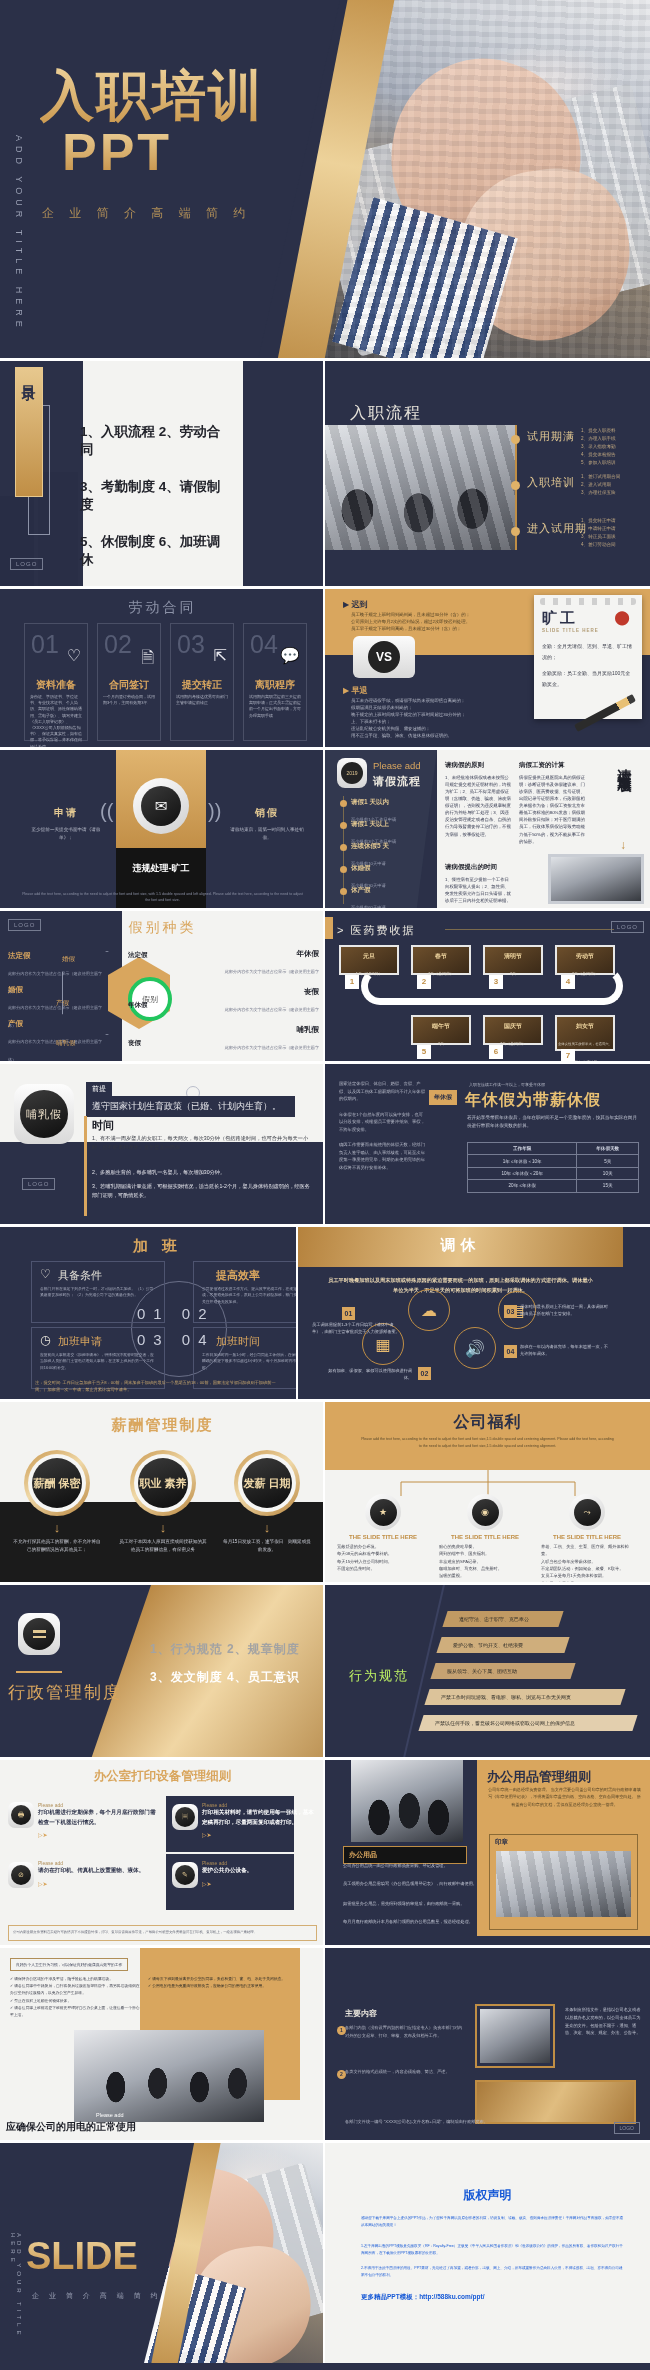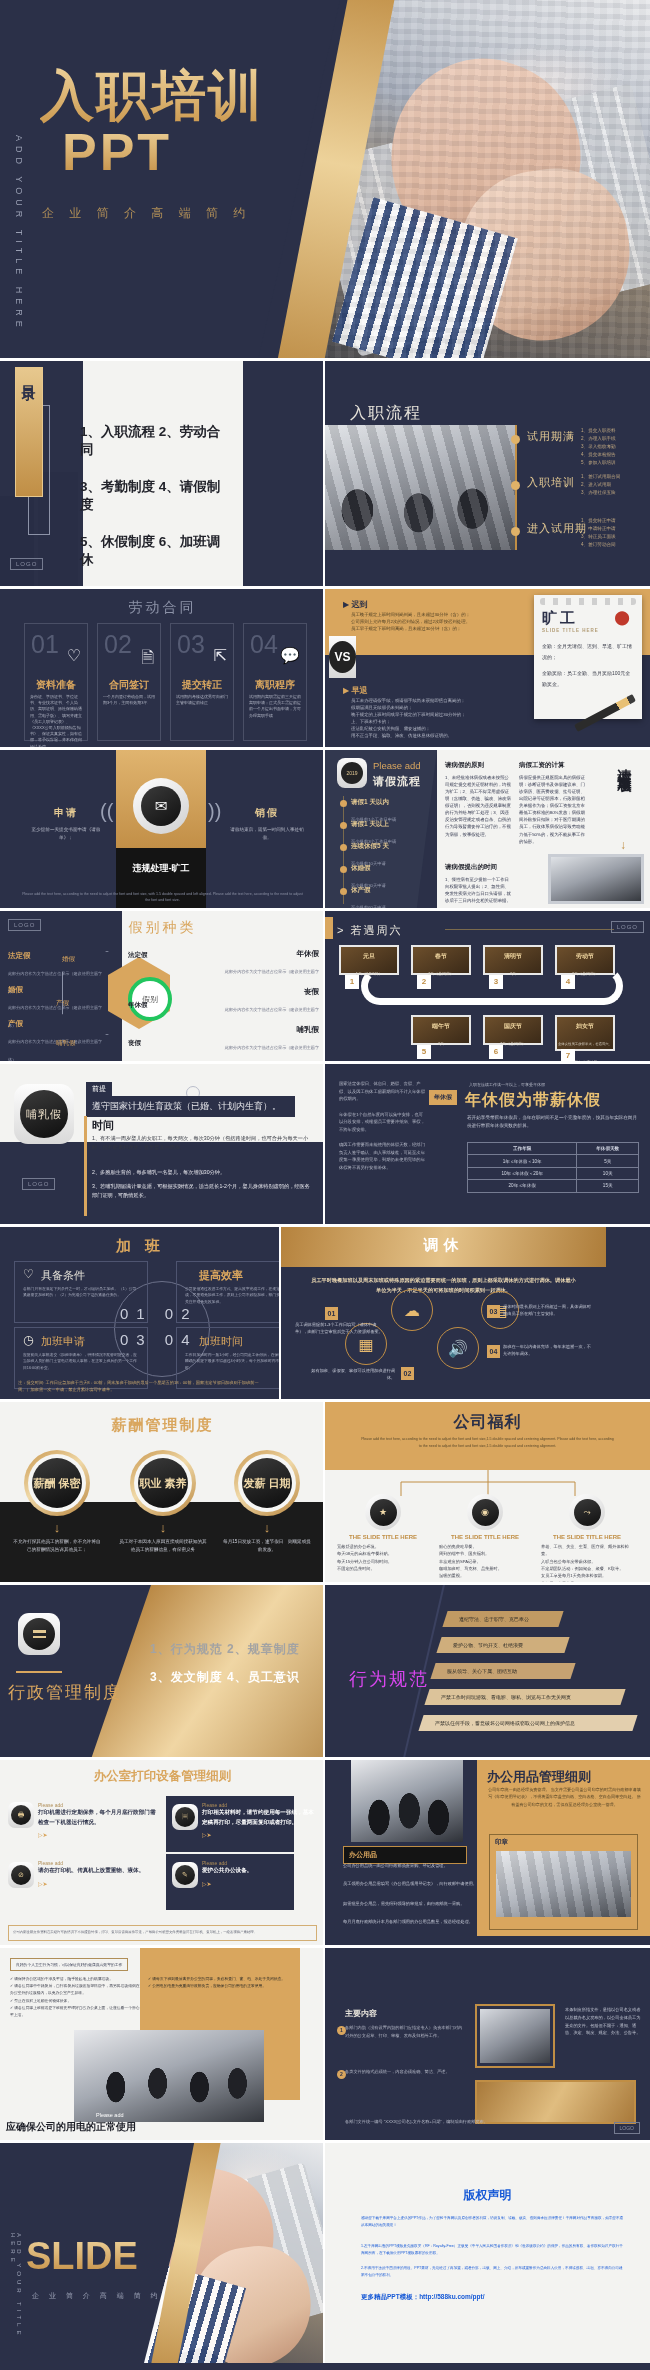--- a/index.html
+++ b/index.html
@@ -134,21 +134,21 @@
   .ld-ct{ position:absolute; top:54px; width:100%; text-align:center; font-size:10px; color:#d9a65e; font-weight:bold;}
   .ld-cb{ position:absolute; top:70px; left:5px; right:5px; font-size:4px; line-height:1.55; color:#b3b7c6;}
 
   
   .kq{ width:325px; height:158px; position:relative; overflow:hidden;}
   .kq-top{ position:absolute; inset:0 0 58% 0; background:#d9a65e;}
   .kq-bot{ position:absolute; top:42%; left:0; right:0; bottom:0; background:#2b3048;}
   .kq-h{ position:absolute; font-size:8px; font-weight:bold;}
   .kq-p{ position:absolute; font-size:4.4px; line-height:1.6;}
   .vs{
-    position:absolute; left:4px; top:47px; width:27px; height:42px; border-radius:0;
+    position:absolute; left:28px; top:47px; width:62px; height:42px; border-radius:6px;
     background:linear-gradient(180deg,#fbfbfb,#d8d8d8); display:flex; align-items:center; justify-content:center;
   }
   .vs i{ width:32px;height:32px;border-radius:50%;background:#232323;color:#fff;font-style:normal;
         font-size:12px;font-weight:bold;display:flex;align-items:center;justify-content:center;}
   .note{
     position:absolute; right:8px; top:6px; width:108px; height:124px; background:#f4f4f2;
     box-shadow:0 2px 6px rgba(0,0,0,.35);
   }
   .note-holes{ position:absolute; top:3px; left:6px; right:6px; height:7px;
      background:repeating-linear-gradient(90deg,#cfcfcf 0 5px,transparent 5px 13px); border-radius:3px;}
@@ -252,21 +252,21 @@
   .nx-p{ position:absolute; left:32px; right:10px; top:50px; font-size:4.6px; line-height:1.85; color:#c9cdda;}
   .nx-tbl{ position:absolute; left:32px; top:78px; width:172px; border-collapse:collapse;}
   .nx-tbl td,.nx-tbl th{ border:1px solid #767c92; font-size:4.6px; color:#d8dce8; text-align:center; padding:3.2px 0;}
   .nx-note{ position:absolute; left:56px; right:8px; bottom:12px; font-size:4.2px; line-height:1.7; color:#c9cdda;}
   .nx-ic{ position:absolute; left:16px; bottom:6px; width:26px; height:26px; border-radius:7px;
      background:linear-gradient(180deg,#fafafa,#d8d8d8); display:flex;align-items:center;justify-content:center;}
   .nx-ic i{ width:20px;height:20px;border-radius:50%;background:#232323;color:#e2c892;font-size:8px;font-style:normal;
      display:flex;align-items:center;justify-content:center;}
 
   
-  .jiab{ width:281px; height:172px; position:relative; background:#2b3048; overflow:hidden;}
+  .jiab{ width:281px; height:172px; position:relative; background:#2b3048; overflow:hidden;margin-left:17px;}
   .jiab-title{ position:absolute; top:10px; width:100%; text-align:center; font-size:15px; color:#d9a65e; letter-spacing:5px; font-weight:bold;}
   .jb-box{ position:absolute; width:134px; height:62px; border:1px solid #4e5470;}
   .jb-box .h{ position:absolute; top:6px; font-size:11px; color:#e4e1d8;}
   .jb-box .p{ position:absolute; top:24px; left:8px; right:8px; font-size:3.8px; line-height:1.65; color:#a8adbf;}
   .jb-ring{ position:absolute; left:114px; top:54px; width:96px; height:96px; border:1px solid #6b7089; border-radius:50%;}
   .jb-nums{ position:absolute; left:120px; font-size:15px; color:#c9cdda; letter-spacing:8px;}
   .jb-foot{ position:absolute; left:18px; right:18px; bottom:6px; font-size:4.2px; line-height:1.7; color:#cdaa6c;}
 
   
   .tx{ width:325px; height:172px; position:relative; background:#2b3048; overflow:hidden;}
@@ -317,21 +317,21 @@
      display:flex;align-items:center;justify-content:center;flex-direction:column;gap:3px;font-style:normal;}
   .xz-badge i b{ display:block; width:13px; height:2.5px; background:#e2c892;}
   .xz-rule{ position:absolute; left:16px; top:86px; width:46px; height:2px; background:#d9a65e; z-index:4;}
   .xz-title{ position:absolute; left:8px; top:96px; font-size:17px; color:#d9a65e; letter-spacing:2px; z-index:4;}
   .xz-l1{ position:absolute; left:150px; top:56px; font-size:12px; color:#a3a3a3; font-weight:bold; letter-spacing:1px; z-index:5;}
   .xz-l2{ position:absolute; left:150px; top:84px; font-size:12px; color:#fff; font-weight:bold; letter-spacing:1px; z-index:5;}
 
   
   .xw{ width:325px; height:172px; position:relative; background:#2b3048; overflow:hidden;}
   .xw-diag{ position:absolute; left:96px; top:-20px; width:2px; height:230px; background:#3b4160; transform:rotate(13deg);}
-  .xw-t{ position:absolute; left:24px; top:82px; font-size:18px; color:#d946ef; letter-spacing:2px;}
+  .xw-t{ position:absolute; left:24px; top:82px; font-size:13px; color:#bef264; letter-spacing:2px;}
   .xw-row{ position:absolute; height:16px; display:flex; align-items:center; padding-left:14px;
      font-size:5px; color:#2b2a26; transform:skewX(-18deg);}
   .xw-row span{ transform:skewX(18deg); }
 
   
   .bg{ width:325px; height:185px; position:relative; background:#f3f3f1; overflow:hidden;}
   .bg-title{ position:absolute; top:8px; width:100%; text-align:center; font-size:12.5px; color:#d9a65e; font-weight:bold;}
   .bg-card{ position:absolute; width:128px; height:56px; background:#2b3048;}
   .bg-ic{ position:absolute; width:26px; height:26px; border-radius:7px;
      background:linear-gradient(180deg,#fdfdfd,#d6d6d6); display:flex;align-items:center;justify-content:center; z-index:3;}
@@ -663,21 +663,21 @@
       <div style="position:absolute; left:128px; top:90px; font-size:6.5px; color:#1d1f28; font-weight:bold;">年休假</div>
       <div style="position:absolute; left:128px; top:128px; font-size:6.5px; color:#1d1f28; font-weight:bold;">丧假</div>
 
       <div class="jbr" style="top:38px"><b>年休假</b><span>此部分内容作为文字描述占位显示（建议使用主题字体）</span></div>
       <div class="jbr" style="top:76px"><b>丧假</b><span>此部分内容作为文字描述占位显示（建议使用主题字体）</span></div>
       <div class="jbr" style="top:114px"><b>哺乳假</b><span>此部分内容作为文字描述占位显示（建议使用主题字体）</span></div>
     </div>
 
     <div class="slide xj">
       <div class="xj-gold"></div>
-      <div class="xj-head">&gt; <span>若遇周六</span></div>
+      <div class="xj-head">&gt; <span>医药费收据</span></div>
       <div class="xj-rule"></div>
       <div class="lg" style="right:6px; top:10px;">LOGO</div>
 
       <div class="snake"></div>
 
       <div class="hol" style="left:14px; top:34px;"><b>元旦</b><span>1天（1月1日）</span></div>
       <div class="holn" style="left:20px; top:64px;">1</div>
       <div class="hol" style="left:86px; top:34px;"><b>春节</b><span>7天（含周末）</span></div>
       <div class="holn" style="left:92px; top:64px;">2</div>
       <div class="hol" style="left:158px; top:34px;"><b>清明节</b><span>3天</span></div>

